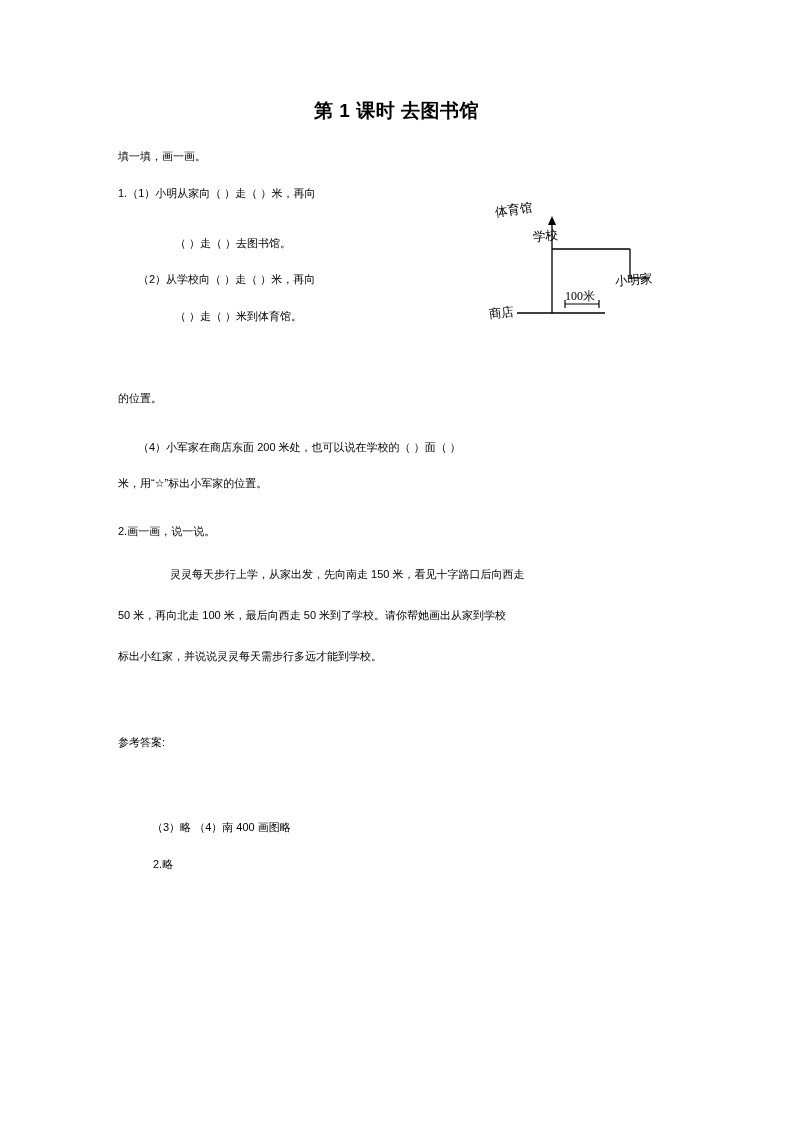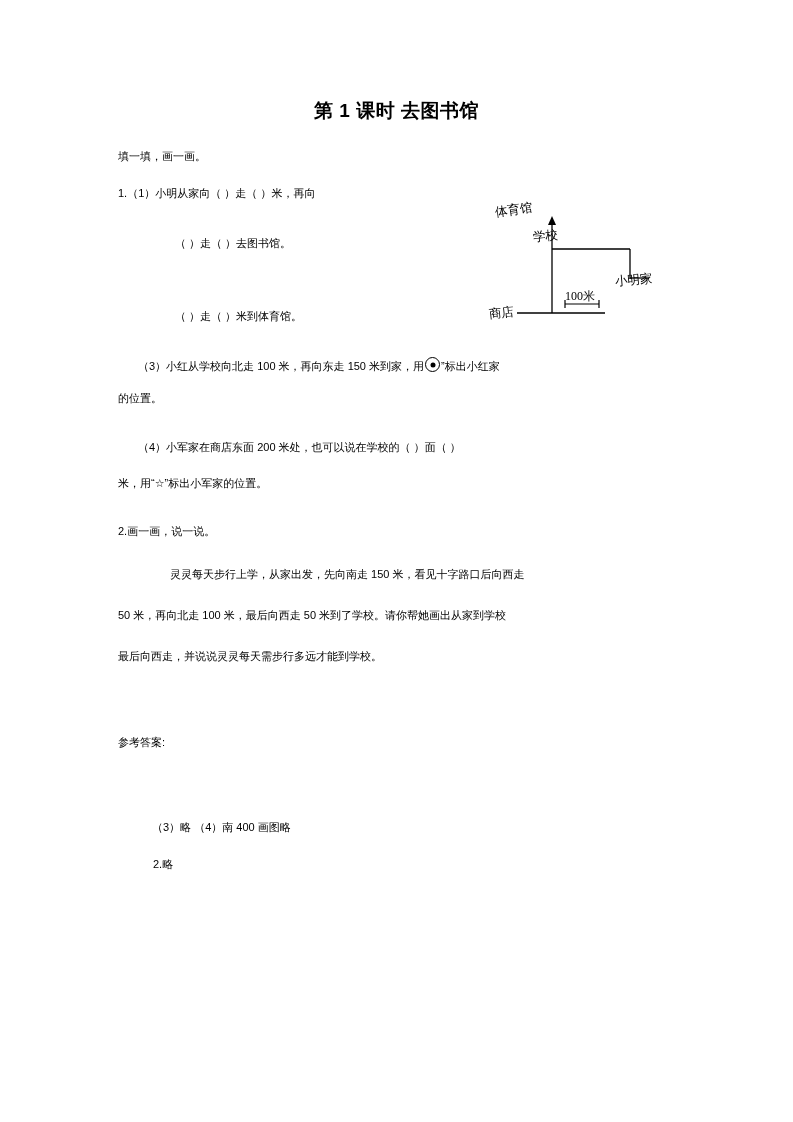--- a/index.html
+++ b/index.html
@@ -102,34 +102,32 @@
 
 <div class="page">
 
   <div class="title">第 1 课时   去图书馆</div>
 
   <div class="body-text ln-1">填一填，画一画。</div>
 
   <div class="body-text ln-2">1.（1）小明从家向（        ）走（        ）米，再向</div>
   <div class="body-text ln-3">（        ）走（        ）去图书馆。</div>
 
+  <div class="body-text ln-4">（2）从学校向（        ）走（        ）米，再向</div>
   <div class="body-text ln-5">（        ）走（        ）米到体育馆。</div>
 
-  <div class="body-text ln-6">
-    <span>（3）小红从学校向北走 100 米，再向东走 150 米到家，用</span><span class="sym-circle"></span><span>”标出小红家</span>
-  </div>
   <div class="body-text ln-7">的位置。</div>
 
   <div class="body-text ln-8">（4）小军家在商店东面 200 米处，也可以说在学校的（        ）面（        ）</div>
   <div class="body-text ln-9">米，用“☆”标出小军家的位置。</div>
 
   <div class="body-text ln-10">2.画一画，说一说。</div>
   <div class="body-text ln-11">灵灵每天步行上学，从家出发，先向南走 150 米，看见十字路口后向西走</div>
   <div class="body-text ln-12">50 米，再向北走 100 米，最后向西走 50 米到了学校。请你帮她画出从家到学校</div>
-  <div class="body-text ln-13">最后向西走，并说说灵灵每天需步行多远才能到学校。</div>
+  <div class="body-text ln-13">标出小红家，并说说灵灵每天需步行多远才能到学校。</div>
 
   <div class="body-text ans-title">参考答案:</div>
   <div class="body-text ans-2">（3）略    （4）南    400      画图略</div>
   <div class="body-text ans-3">2.略</div>
 
   <div class="diagram">
     <svg width="215" height="130" viewBox="0 0 215 130">
 
       <line x1="65" y1="24" x2="65" y2="113" stroke="#000" stroke-width="1.3"></line>
 

